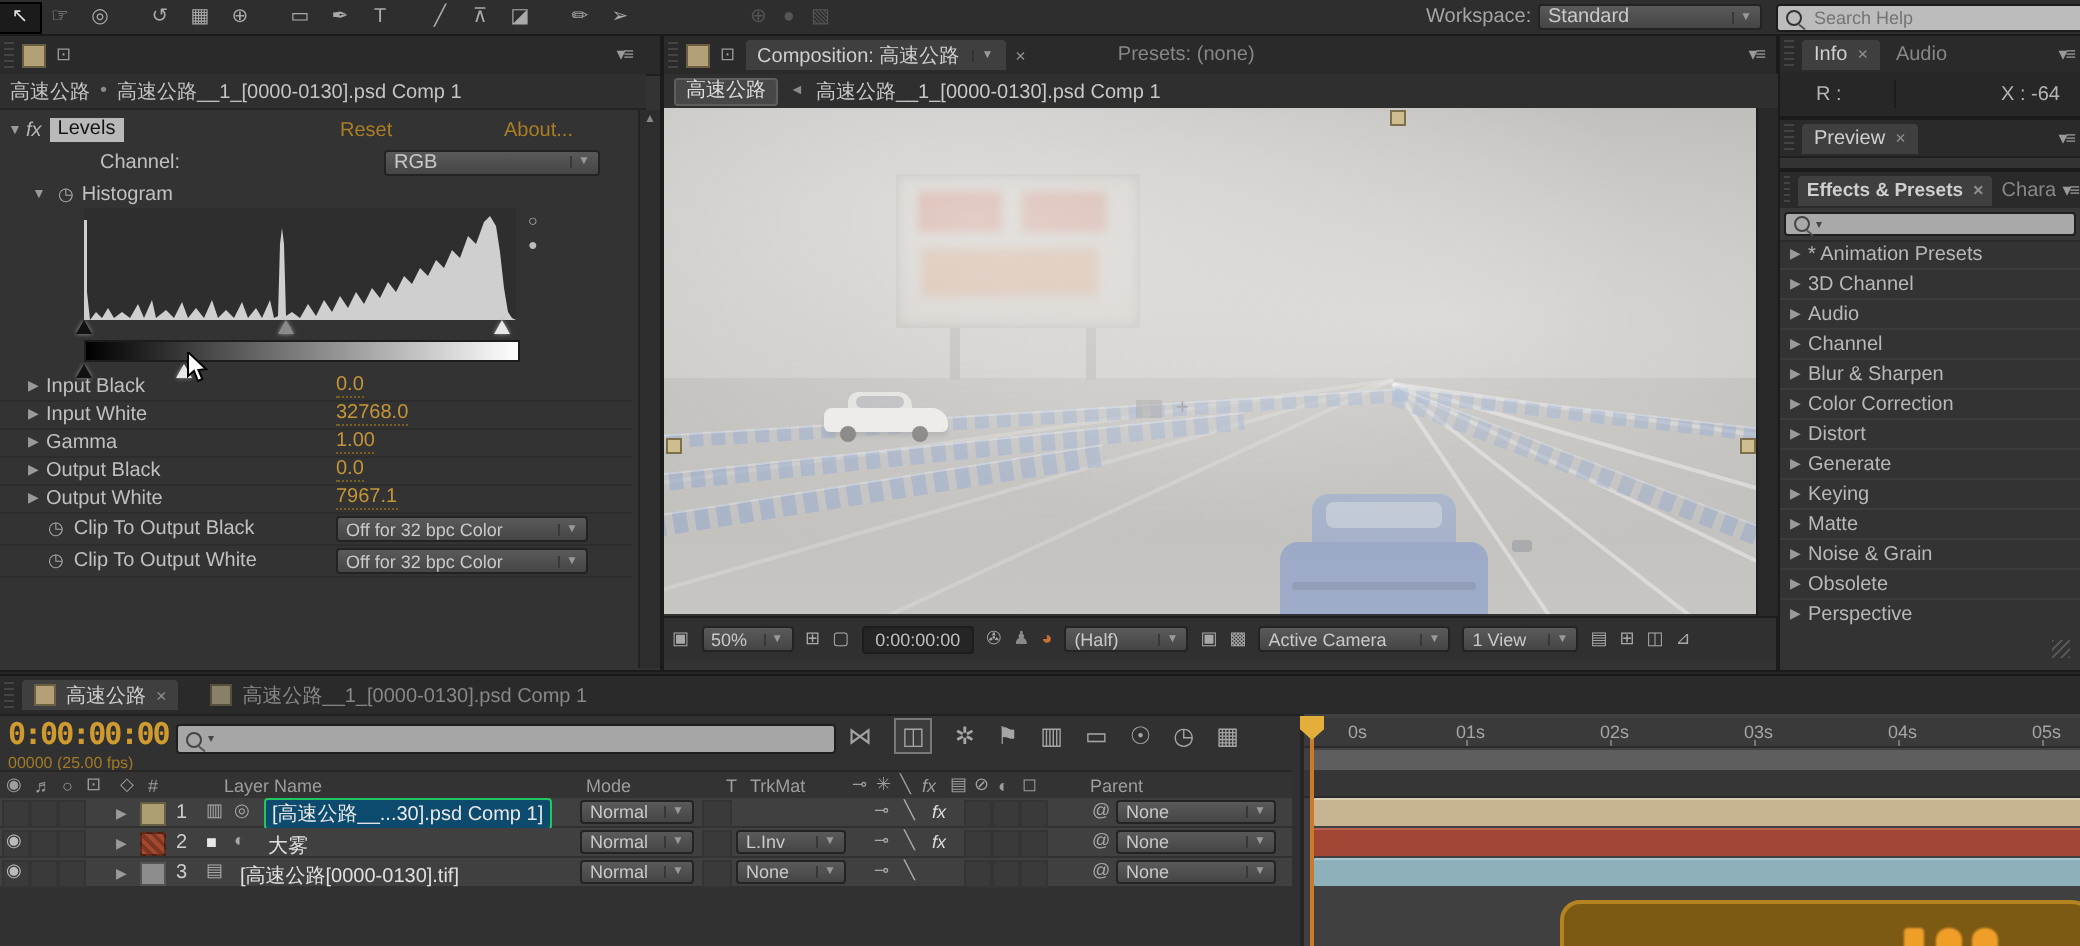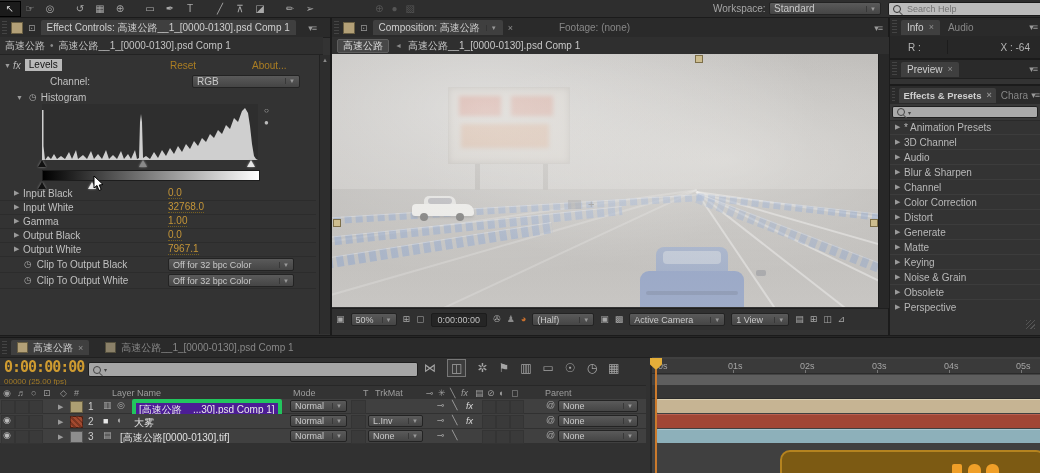--- a/index.html
+++ b/index.html
@@ -36,21 +36,21 @@
   .triu.white{border-bottom-color:#e8e8e8;}
   
   .fxrow{height:14px;display:flex;align-items:center;border-top:1px solid #3c3c3c;padding-left:5px;color:#b8b8b8;}
   .fxrow:first-child{border-top:none;}
   .chev{color:#9a9a9a;font-size:7px;width:9px;}
   
   .prow{position:absolute;left:0;right:14px;height:14px;display:flex;align-items:center;border-bottom:1px solid rgba(0,0,0,.12);}
   
   .cellbox{position:absolute;top:1px;height:12px;border:1px solid #343434;background:#3a3a3a;}
   .lrow{position:absolute;left:0;width:646px;height:14px;background:#404040;}
-  .seltab{background:#4c1d95;border:4px solid #22c55e;border-radius:2px;padding:0 3px;color:#e8e8e8;}
+  .seltab{background:#0c4a6e;border:1px solid #22c55e;border-radius:2px;padding:0 3px;color:#e8e8e8;}
   .bar{position:absolute;left:655px;width:385px;height:13px;border-radius:2px 0 0 2px;}
   .rail{position:absolute;height:6px;background:repeating-linear-gradient(90deg,rgba(104,136,190,.62) 0 7px,rgba(170,178,188,.28) 7px 11px);border-top:1px solid rgba(225,230,238,.5);}
   .lane{position:absolute;width:430px;height:2px;background:rgba(248,248,248,.5);transform-origin:0 0;}
   .handle{position:absolute;width:6px;height:6px;background:#cdbd8f;border:1px solid #7d6f49;}
   .fogv{position:absolute;left:0;top:0;right:0;bottom:0;pointer-events:none;}
 </style>
 </head>
 <body>
 
 <div id="root">
@@ -112,23 +112,20 @@
       <span class="lens" style="border-color:#333;"></span>
       <input style="border: none; background: transparent; font-size: 9px; color: rgb(34, 34, 34); width: 110px; outline: none; font-family: inherit;" placeholder="Search Help">
     </div>
   </div>
 
   <div class="panel" style="left:0;top:18px;width:330px;height:317px;">
     <div class="tabrow">
       <div class="dots"></div>
       <div class="swatch"></div>
       <span class="lockg">⊡</span>
-      <div class="tab nowrap" style="max-width:250px;">
-        <span class="nowrap">Effect Controls: 高速公路__1_[0000-0130].psd Comp 1</span>
-      </div>
       <span class="pmenu" style="margin-left:auto;margin-right:14px;">▾≡</span>
     </div>
     <div class="abs flex nowrap" style="left:0;top:19px;width:318px;height:17px;background:#2f2f2f;border-bottom:1px solid #232323;padding-left:5px;gap:5px;color:#c4c4c4;">
       <span>高速公路</span>
       <span style="color:#8a8a8a;">•</span>
       <span class="nowrap">高速公路__1_[0000-0130].psd Comp 1</span>
     </div>
 
     <div class="abs" style="left:319px;top:37px;width:10px;height:279px;background:#2d2d2d;border-left:1px solid #222;">
       <span class="abs" style="left:2px;top:2px;font-size:6px;color:#888;">▲</span>
@@ -224,21 +221,21 @@
     <div class="tabrow">
       <div class="dots"></div>
       <div class="swatch"></div>
       <span class="lockg">⊡</span>
       <div class="tab">
         <span>Composition: 高速公路</span>
         <span style="font-size:6px;color:#999;margin-left:6px;border-left:1px solid #333;padding-left:4px;">▼</span>
       </div>
       <span class="closex">×</span>
       <div class="tab dim" style="margin-left:40px;">
-        <span>Footage: (none)</span>
+        <span>Presets: (none)</span>
       </div>
       <span class="pmenu" style="margin-left:auto;margin-right:6px;">▾≡</span>
     </div>
     <div class="abs flex nowrap" style="left:0;top:19px;width:556px;height:17px;background:#2f2f2f;border-bottom:1px solid #232323;padding-left:5px;gap:6px;">
       <span style="background:#474747;border:1px solid #5e5e5e;border-radius:2px;padding:0 5px;height:12px;line-height:12px;color:#ddd;">高速公路</span>
       <span style="font-size:7px;color:#8a8a8a;">◄</span>
       <span class="nowrap" style="color:#c8c8c8;">高速公路__1_[0000-0130].psd Comp 1</span>
     </div>
 
     <div class="abs" style="left:0;top:36px;width:546px;height:253px;overflow:hidden;background:linear-gradient(#b5b3b0 0%,#bab8b5 55%,#b0aeab 100%);">
@@ -387,45 +384,45 @@
       <div class="fxrow">
           <span class="chev">▶</span>
           <span>3D Channel</span>
         </div>
       <div class="fxrow">
           <span class="chev">▶</span>
           <span>Audio</span>
         </div>
       <div class="fxrow">
           <span class="chev">▶</span>
+          <span>Channel</span>
+        </div>
+      <div class="fxrow">
+          <span class="chev">▶</span>
           <span>Blur &amp; Sharpen</span>
         </div>
       <div class="fxrow">
           <span class="chev">▶</span>
-          <span>Channel</span>
-        </div>
-      <div class="fxrow">
-          <span class="chev">▶</span>
           <span>Color Correction</span>
         </div>
       <div class="fxrow">
           <span class="chev">▶</span>
           <span>Distort</span>
         </div>
       <div class="fxrow">
           <span class="chev">▶</span>
           <span>Generate</span>
         </div>
       <div class="fxrow">
           <span class="chev">▶</span>
+          <span>Keying</span>
+        </div>
+      <div class="fxrow">
+          <span class="chev">▶</span>
           <span>Matte</span>
-        </div>
-      <div class="fxrow">
-          <span class="chev">▶</span>
-          <span>Keying</span>
         </div>
       <div class="fxrow">
           <span class="chev">▶</span>
           <span>Noise &amp; Grain</span>
         </div>
       <div class="fxrow">
           <span class="chev">▶</span>
           <span>Obsolete</span>
         </div>
       <div class="fxrow">
@@ -582,21 +579,21 @@
       <div class="cellbox" style="left:510px;width:12px;"></div>
       <span class="abs icon" style="left:546px;top:2px;font-size:9px;">@</span>
       <div class="dd abs" style="left:558px;top:1px;width:80px;height:12px;">
         <span style="font-size:9px;">None</span>
           <i>▼</i>
       </div>
     </div>
 
     <div class="abs" style="left:650px;top:19px;width:390px;height:117px;background:#404040;border-left:2px solid #262626;">
       <div class="abs" style="left:0;top:2px;width:390px;height:14px;background:#3a3a3a;border-bottom:1px solid #2b2b2b;color:#a5a5a5;font-size:9px;">
-        <span class="abs" style="left:6px;top:2px;">0s</span>
+        <span class="abs" style="left:22px;top:2px;">0s</span>
         <span class="abs" style="left:76px;top:2px;">01s</span>
         <span class="abs" style="left:148px;top:2px;">02s</span>
         <span class="abs" style="left:220px;top:2px;">03s</span>
         <span class="abs" style="left:292px;top:2px;">04s</span>
         <span class="abs" style="left:364px;top:2px;">05s</span>
         <span class="abs" style="left:81px;top:11px;width:1px;height:3px;background:#777;"></span>
         <span class="abs" style="left:153px;top:11px;width:1px;height:3px;background:#777;"></span>
         <span class="abs" style="left:225px;top:11px;width:1px;height:3px;background:#777;"></span>
         <span class="abs" style="left:297px;top:11px;width:1px;height:3px;background:#777;"></span>
         <span class="abs" style="left:369px;top:11px;width:1px;height:3px;background:#777;"></span>

